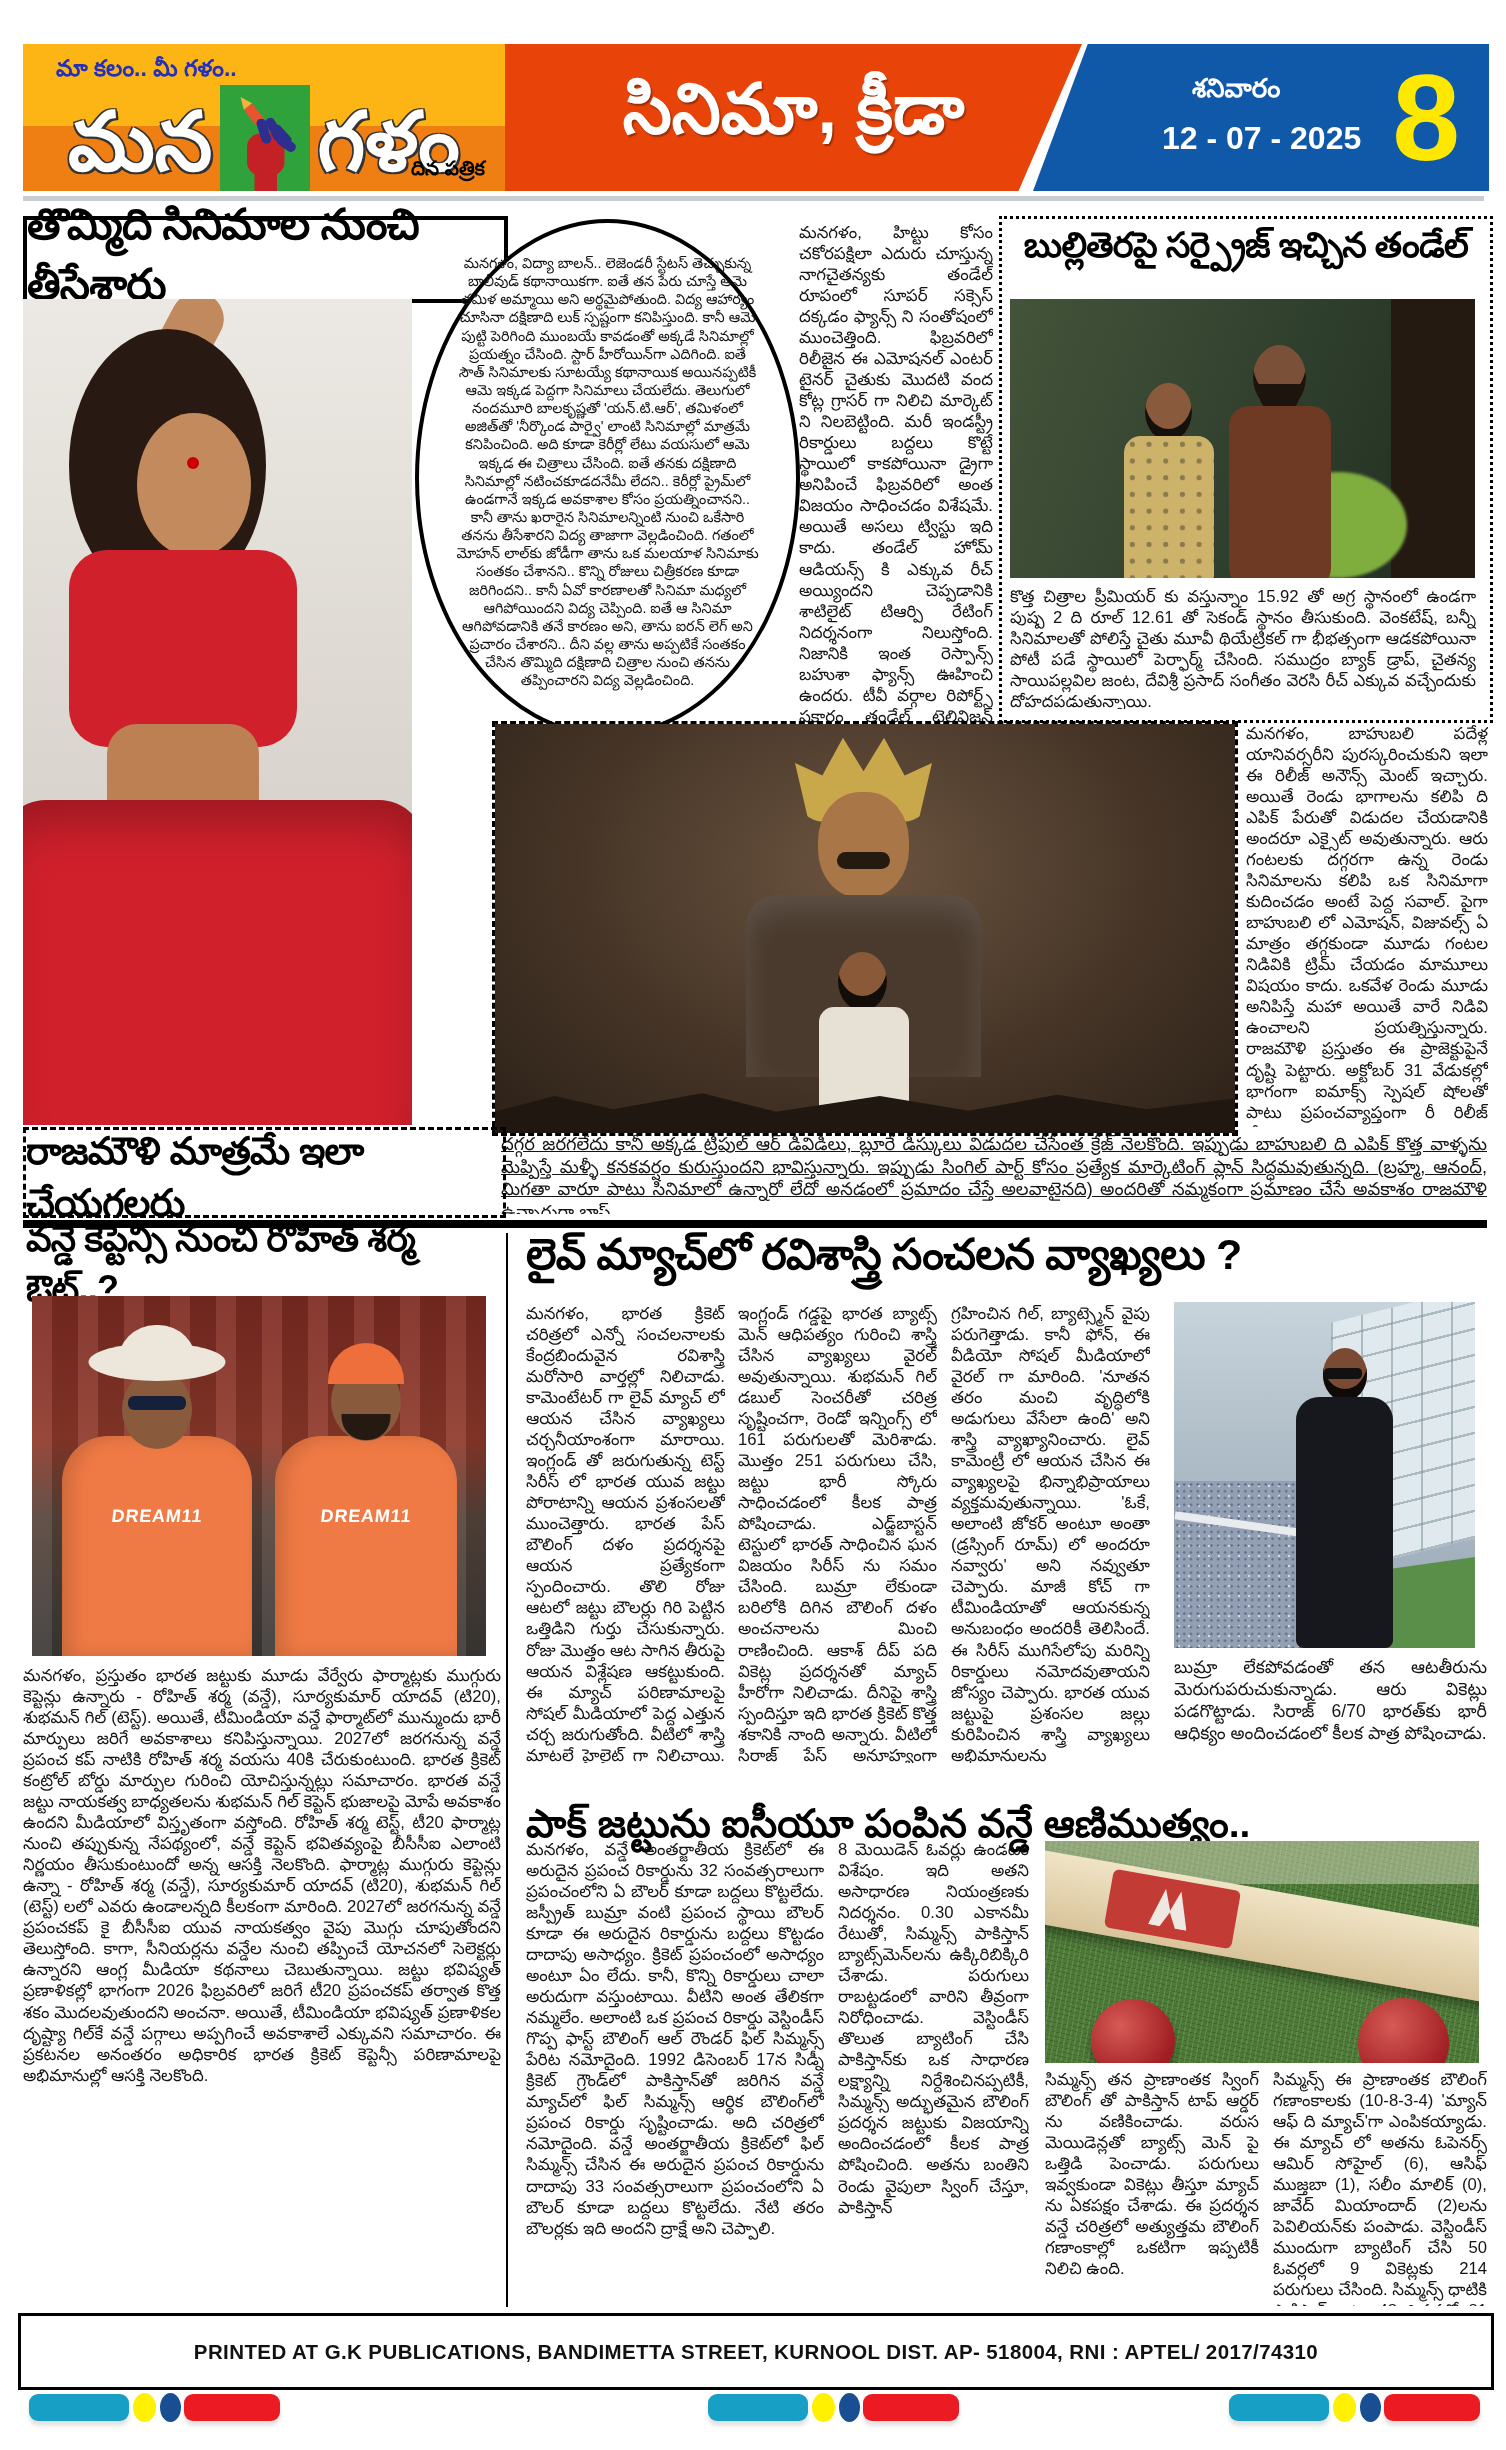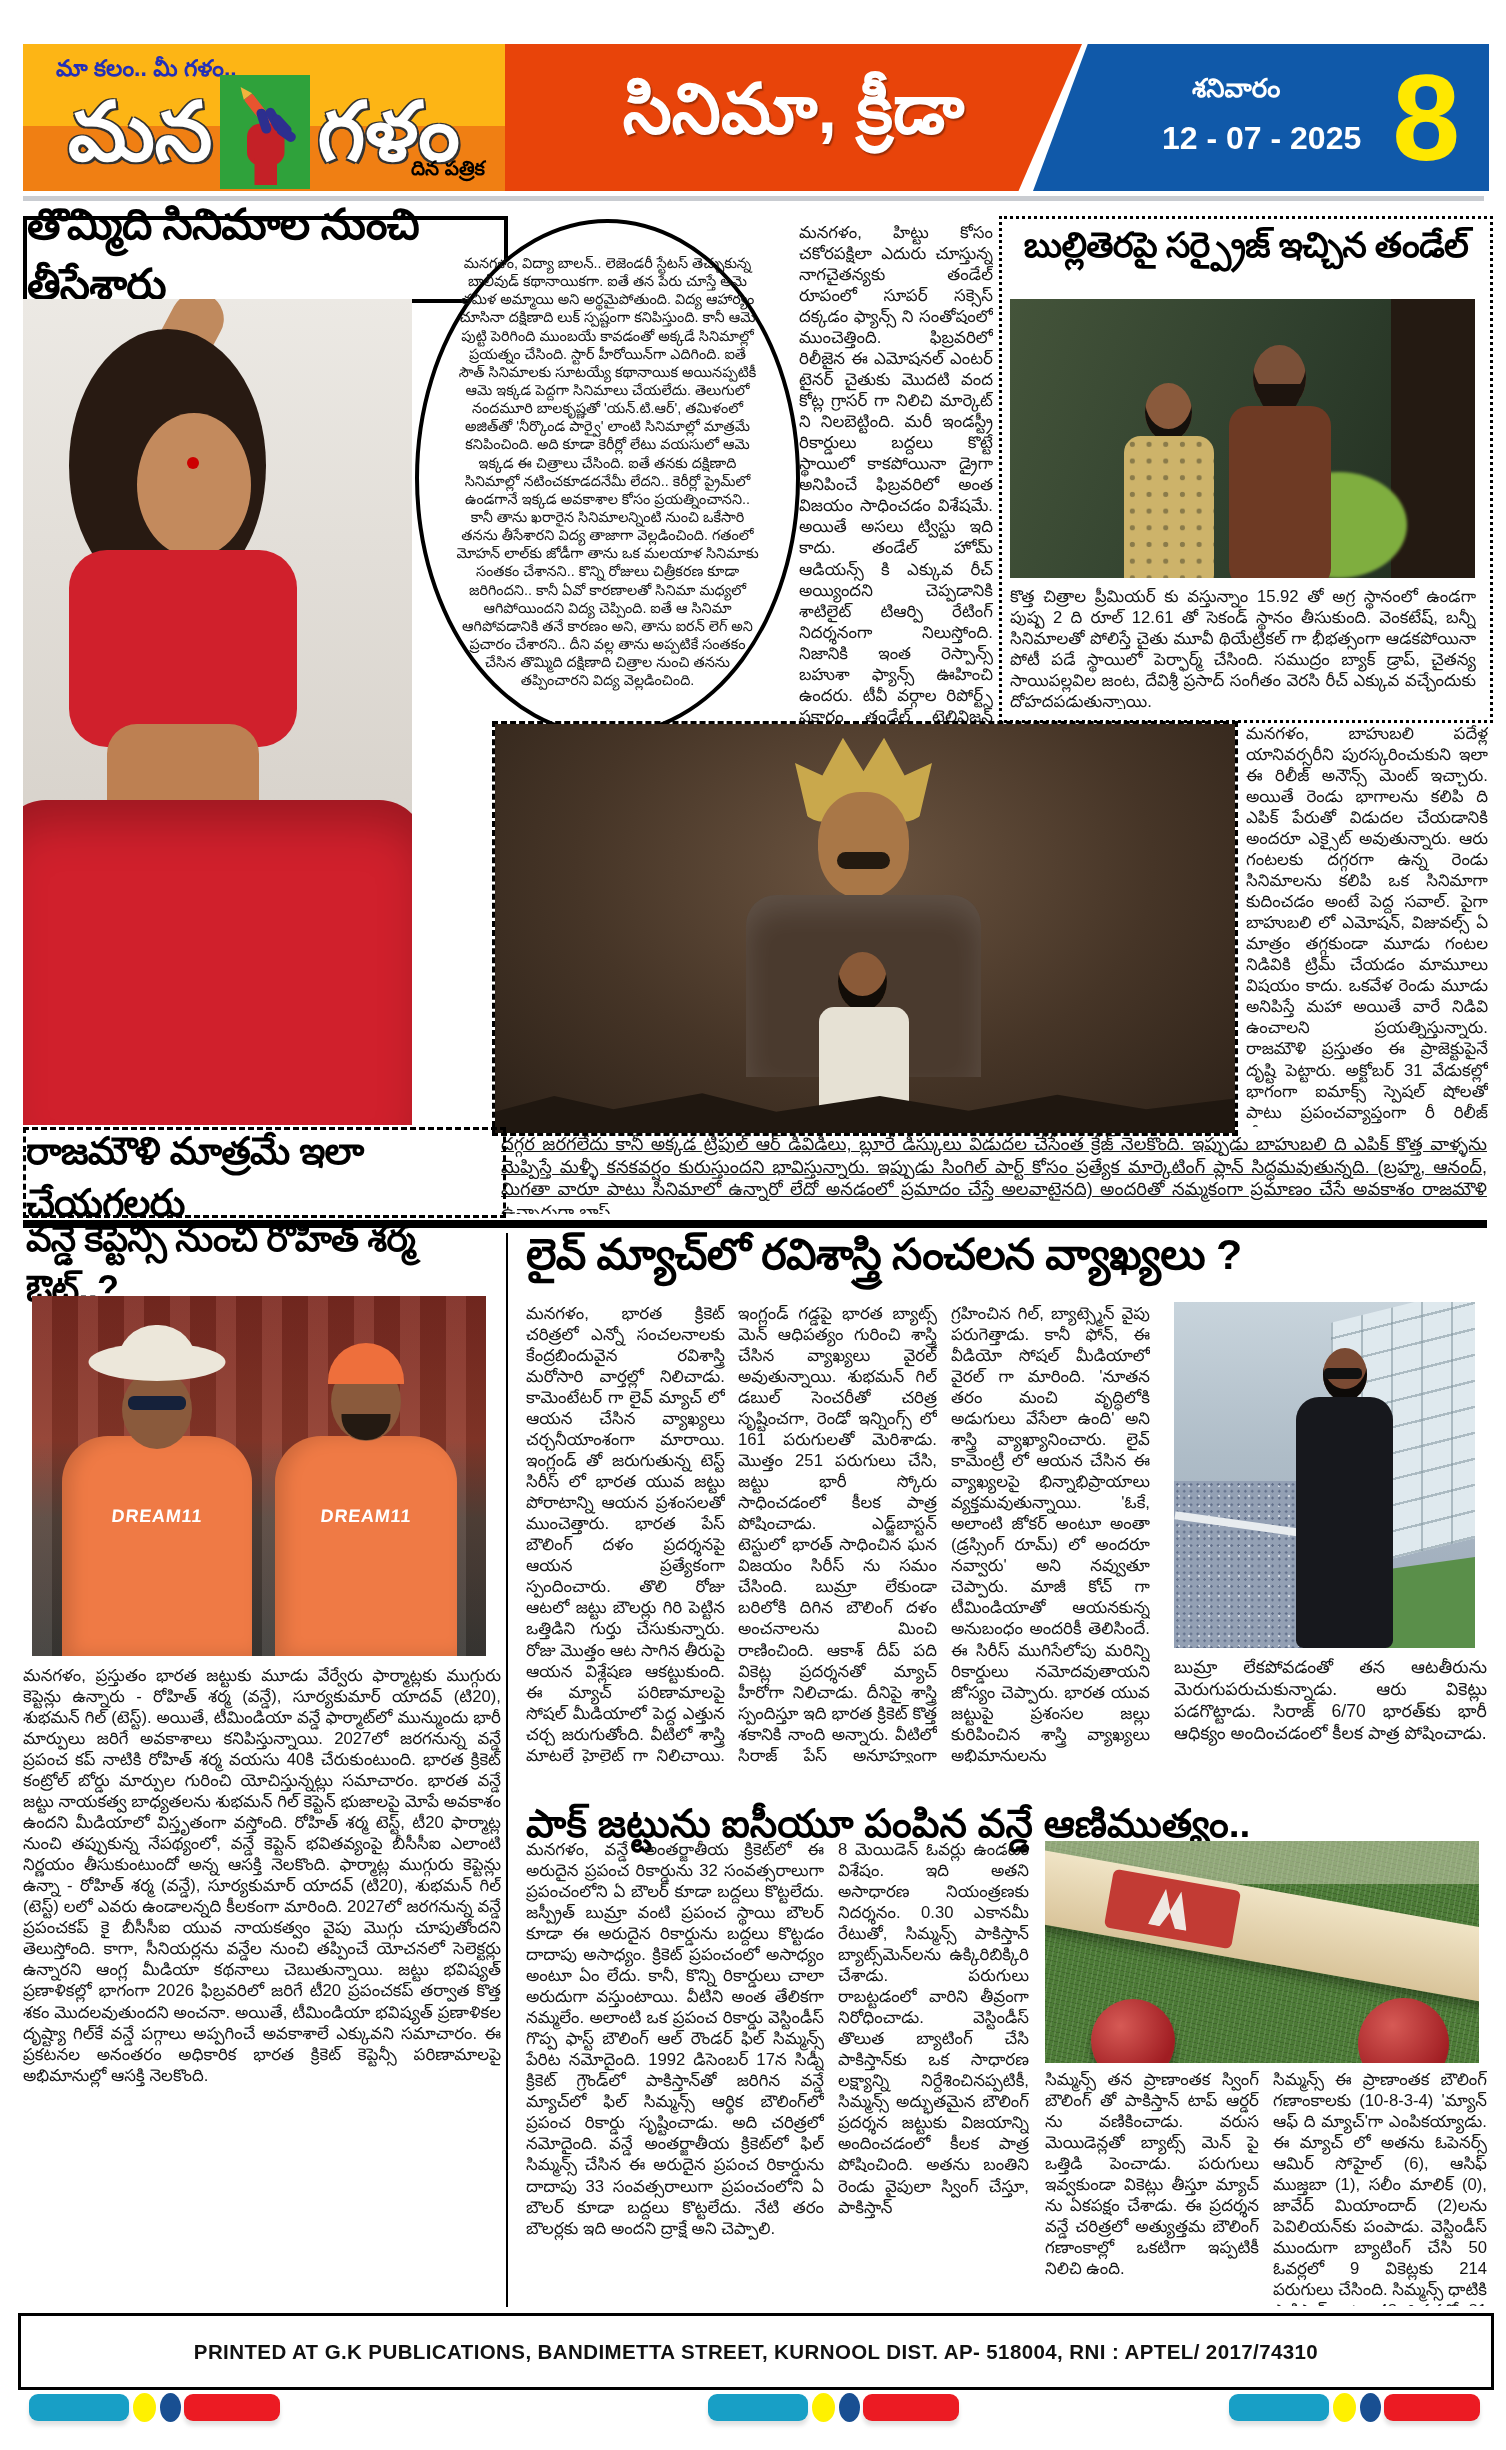--- a/index.html
+++ b/index.html
@@ -4,21 +4,21 @@
 <style>
   html,body{margin:0;padding:0;background:#fff;}
   .page{position:relative;width:1507px;height:2450px;background:#fff;overflow:hidden;
         font-family:"Liberation Sans","DejaVu Sans",sans-serif;color:#111;}
   .abs{position:absolute;}
   
   .mh-left{left:23px;top:44px;width:482px;height:147px;overflow:hidden;}
   .mh-left .top{position:absolute;inset:0 0 65px 0;background:var(--masthead_yellow);}
   .mh-left .bot{position:absolute;left:0;right:0;bottom:0;height:65px;background:var(--masthead_orange);}
   .tagline{position:absolute;left:33px;top:10.6px;font-size:23px;font-weight:bold;color:var(--tagline_blue);}
-  .logo-row{position:absolute;left:0;top:31px;width:100%;display:flex;justify-content:center;align-items:center;gap:7.6px;}
+  .logo-row{position:absolute;left:0;top:41px;width:100%;display:flex;justify-content:center;align-items:center;gap:7.6px;}
   .logo-word{font-size:82px;line-height:1;font-weight:900;color:#fff;
              text-shadow:2.3px 2.3px 0 #333,-1.5px -1.5px 0 #333,1.5px -1.5px 0 #333,-1.5px 1.5px 0 #333;}
   .logo-box{width:90px;height:114px;background:var(--logo_green);display:flex;align-items:center;justify-content:center;}
   .mh-sub{position:absolute;right:20px;bottom:6px;font-size:20px;font-weight:bold;color:#000000;}
   .mh-mid{left:505px;top:44px;width:577px;height:147px;background:var(--section_red);
           clip-path:polygon(0 0,100% 0,89% 100%,0 100%);display:flex;align-items:center;justify-content:center;}
   .mh-mid span{font-size:70px;font-weight:900;color:#fff;text-shadow:1.5px 1.5px 1.5px rgba(0,0,0,.35);}
   .mh-right{left:1033px;top:44px;width:456px;height:147px;background:var(--date_blue);
             clip-path:polygon(12% 0,100% 0,100% 100%,0 100%);}
   .mh-day{position:absolute;left:159px;top:29px;font-size:26px;font-weight:bold;color:#fff;}

